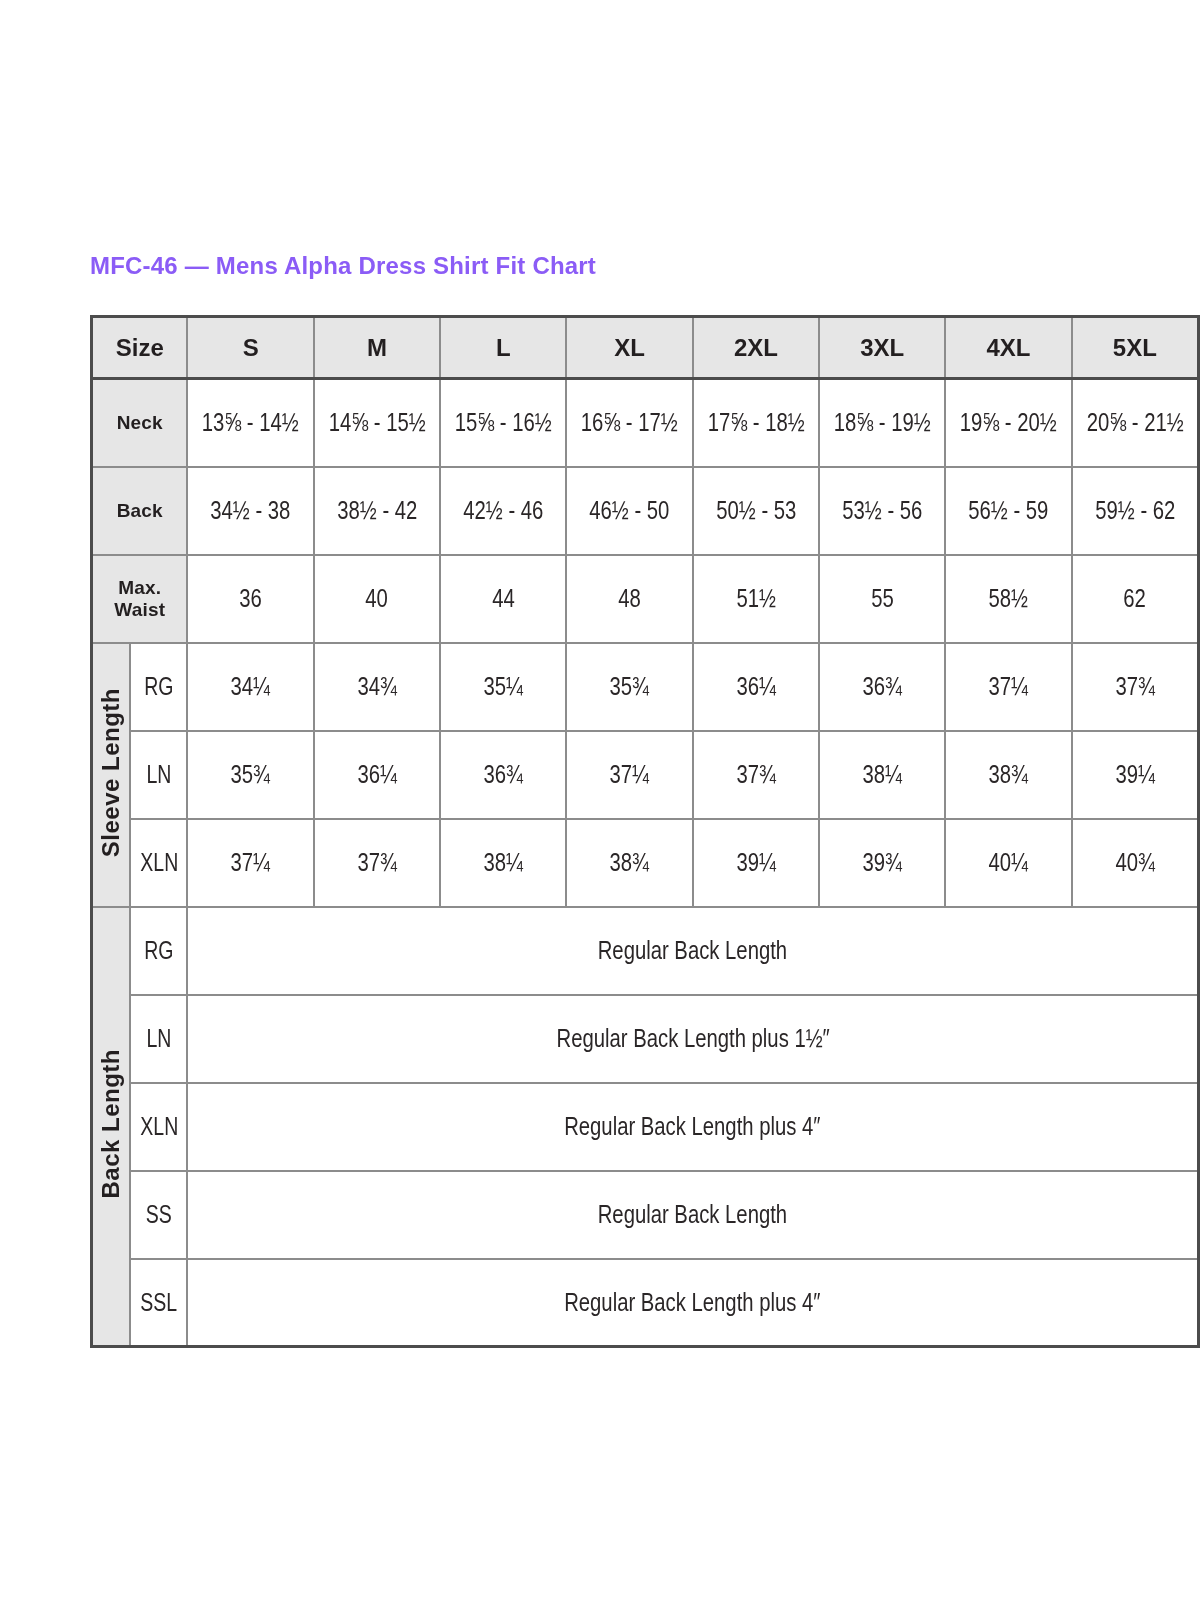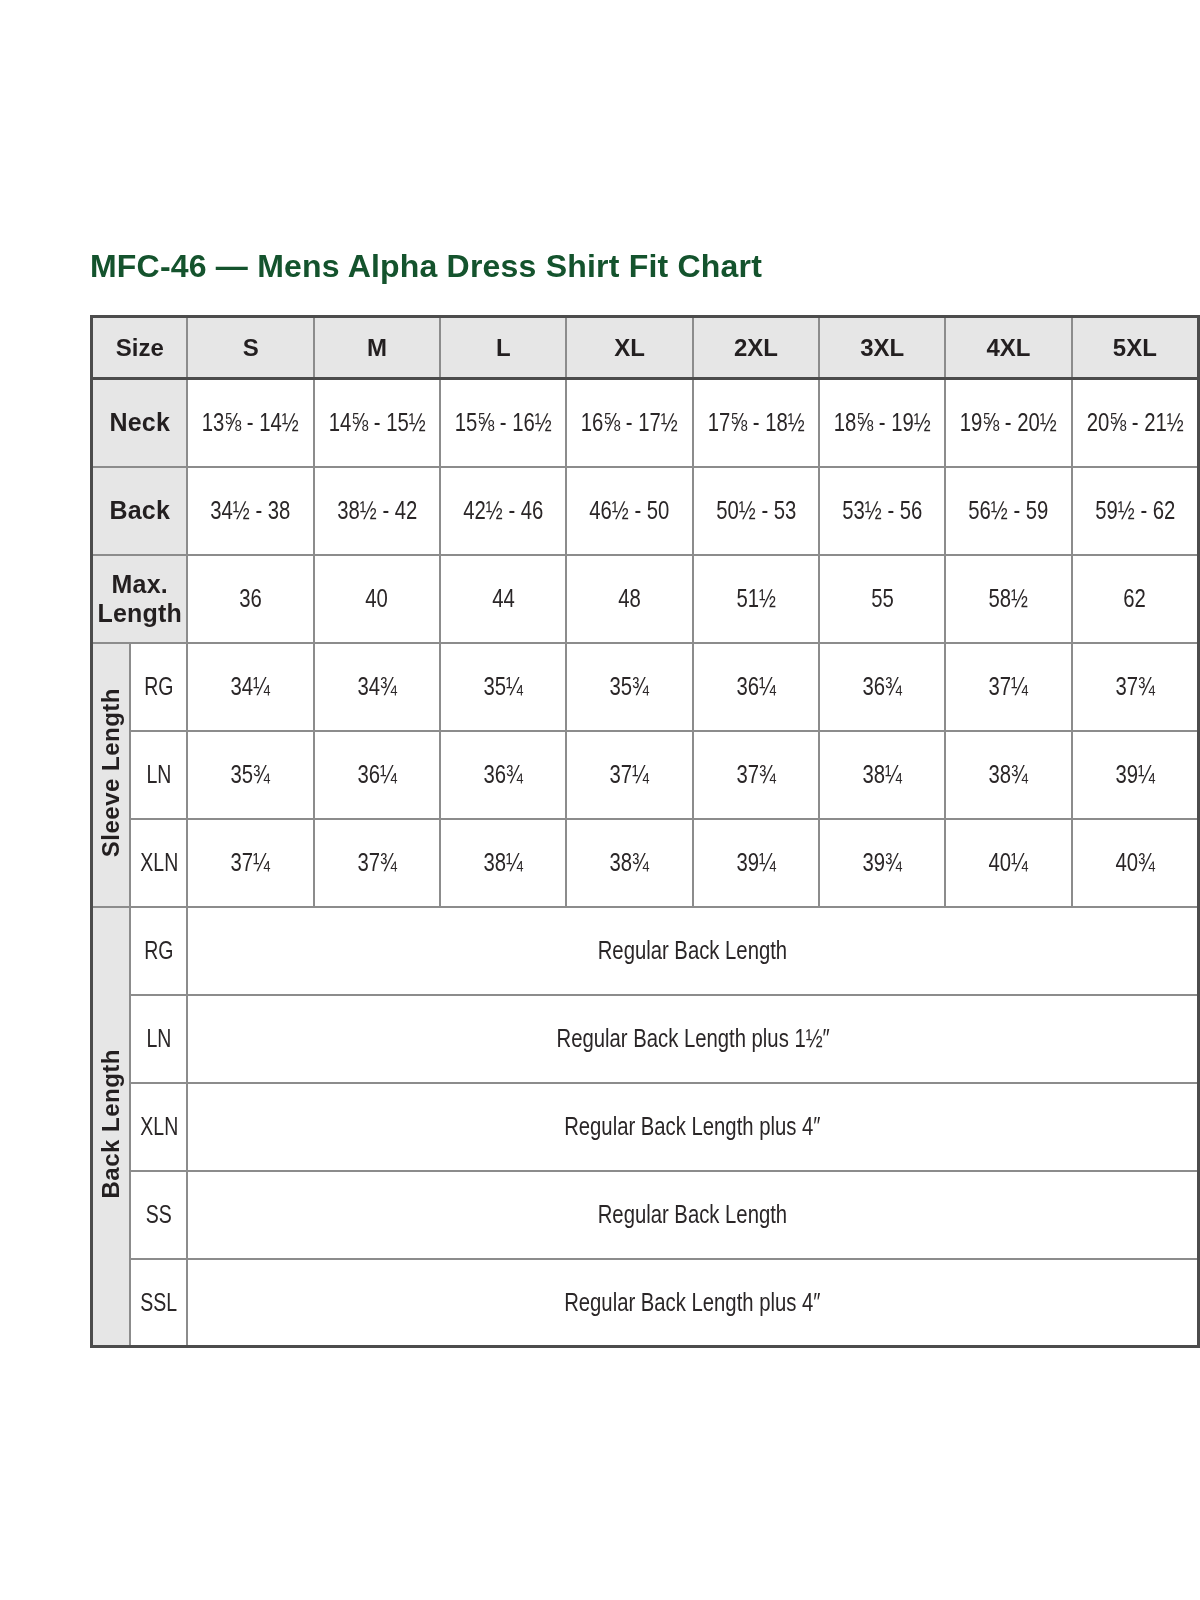--- a/index.html
+++ b/index.html
@@ -14,25 +14,25 @@
     width: 1200px;
     height: 1600px;
     background: #ffffff;
     overflow: hidden;
   }
   .title {
     position: absolute;
     left: 90px;
     top: 248px;
     margin: 0;
-    font-size: 32px;
+    font-size: 24px;
     line-height: 36px;
     font-weight: bold;
     letter-spacing: 0.2px;
-    color: #14532d;
+    color: #8b5cf6;
   }
   table.fit-table {
     position: absolute;
     left: 90px;
     top: 315px;
     border-collapse: collapse;
     table-layout: fixed;
     border: 3px solid #4c4c4c;
   }
   .fit-table th, .fit-table td {
@@ -49,21 +49,21 @@
   col.c-sub  { width: 90px; }
   col.c-data { width: 103px; }
   .hdr {
     background: #e6e6e6;
     font-weight: bold;
     font-size: 24px;
   }
   .lab {
     background: #e6e6e6;
     font-weight: bold;
-    font-size: 25px;
+    font-size: 19px;
     letter-spacing: 0.2px;
   }
   .rotc { background: #e6e6e6; }
   .rt {
     display: inline-block;
     writing-mode: vertical-rl;
     transform: rotate(180deg);
     font-weight: bold;
     font-size: 24px;
     letter-spacing: 0.5px;
@@ -133,21 +133,21 @@
       <td><span class="cv">38½ - 42</span></td>
       <td><span class="cv">42½ - 46</span></td>
       <td><span class="cv">46½ - 50</span></td>
       <td><span class="cv">50½ - 53</span></td>
       <td><span class="cv">53½ - 56</span></td>
       <td><span class="cv">56½ - 59</span></td>
       <td><span class="cv">59½ - 62</span></td>
     </tr>
 
     <tr>
-      <th colspan="2" class="lab">Max. Length</th>
+      <th colspan="2" class="lab">Max. Waist</th>
       <td><span class="cv">36</span></td>
       <td><span class="cv">40</span></td>
       <td><span class="cv">44</span></td>
       <td><span class="cv">48</span></td>
       <td><span class="cv">51½</span></td>
       <td><span class="cv">55</span></td>
       <td><span class="cv">58½</span></td>
       <td><span class="cv">62</span></td>
     </tr>
 

